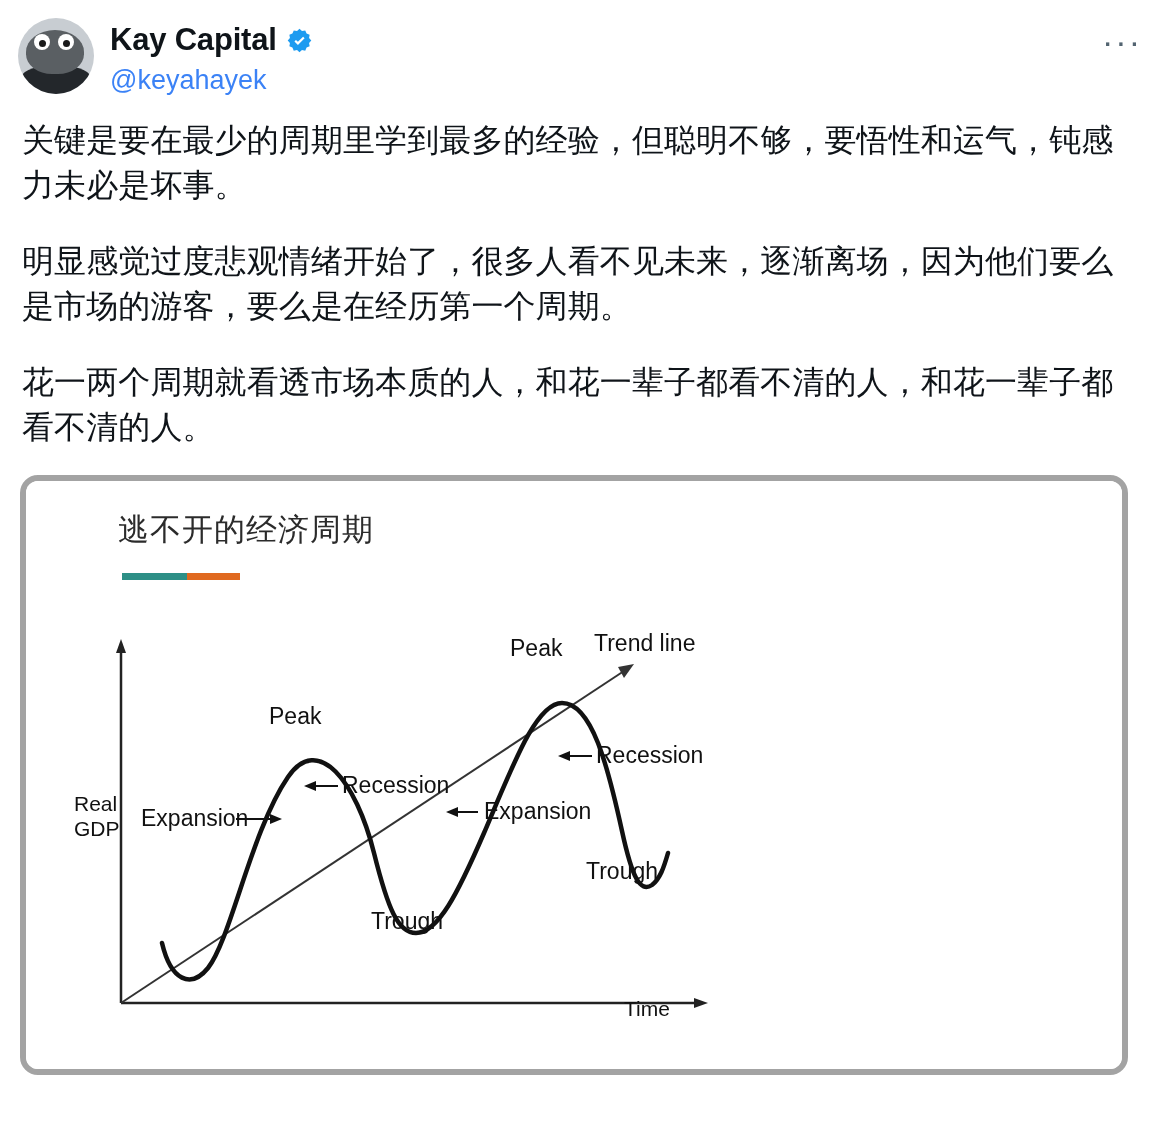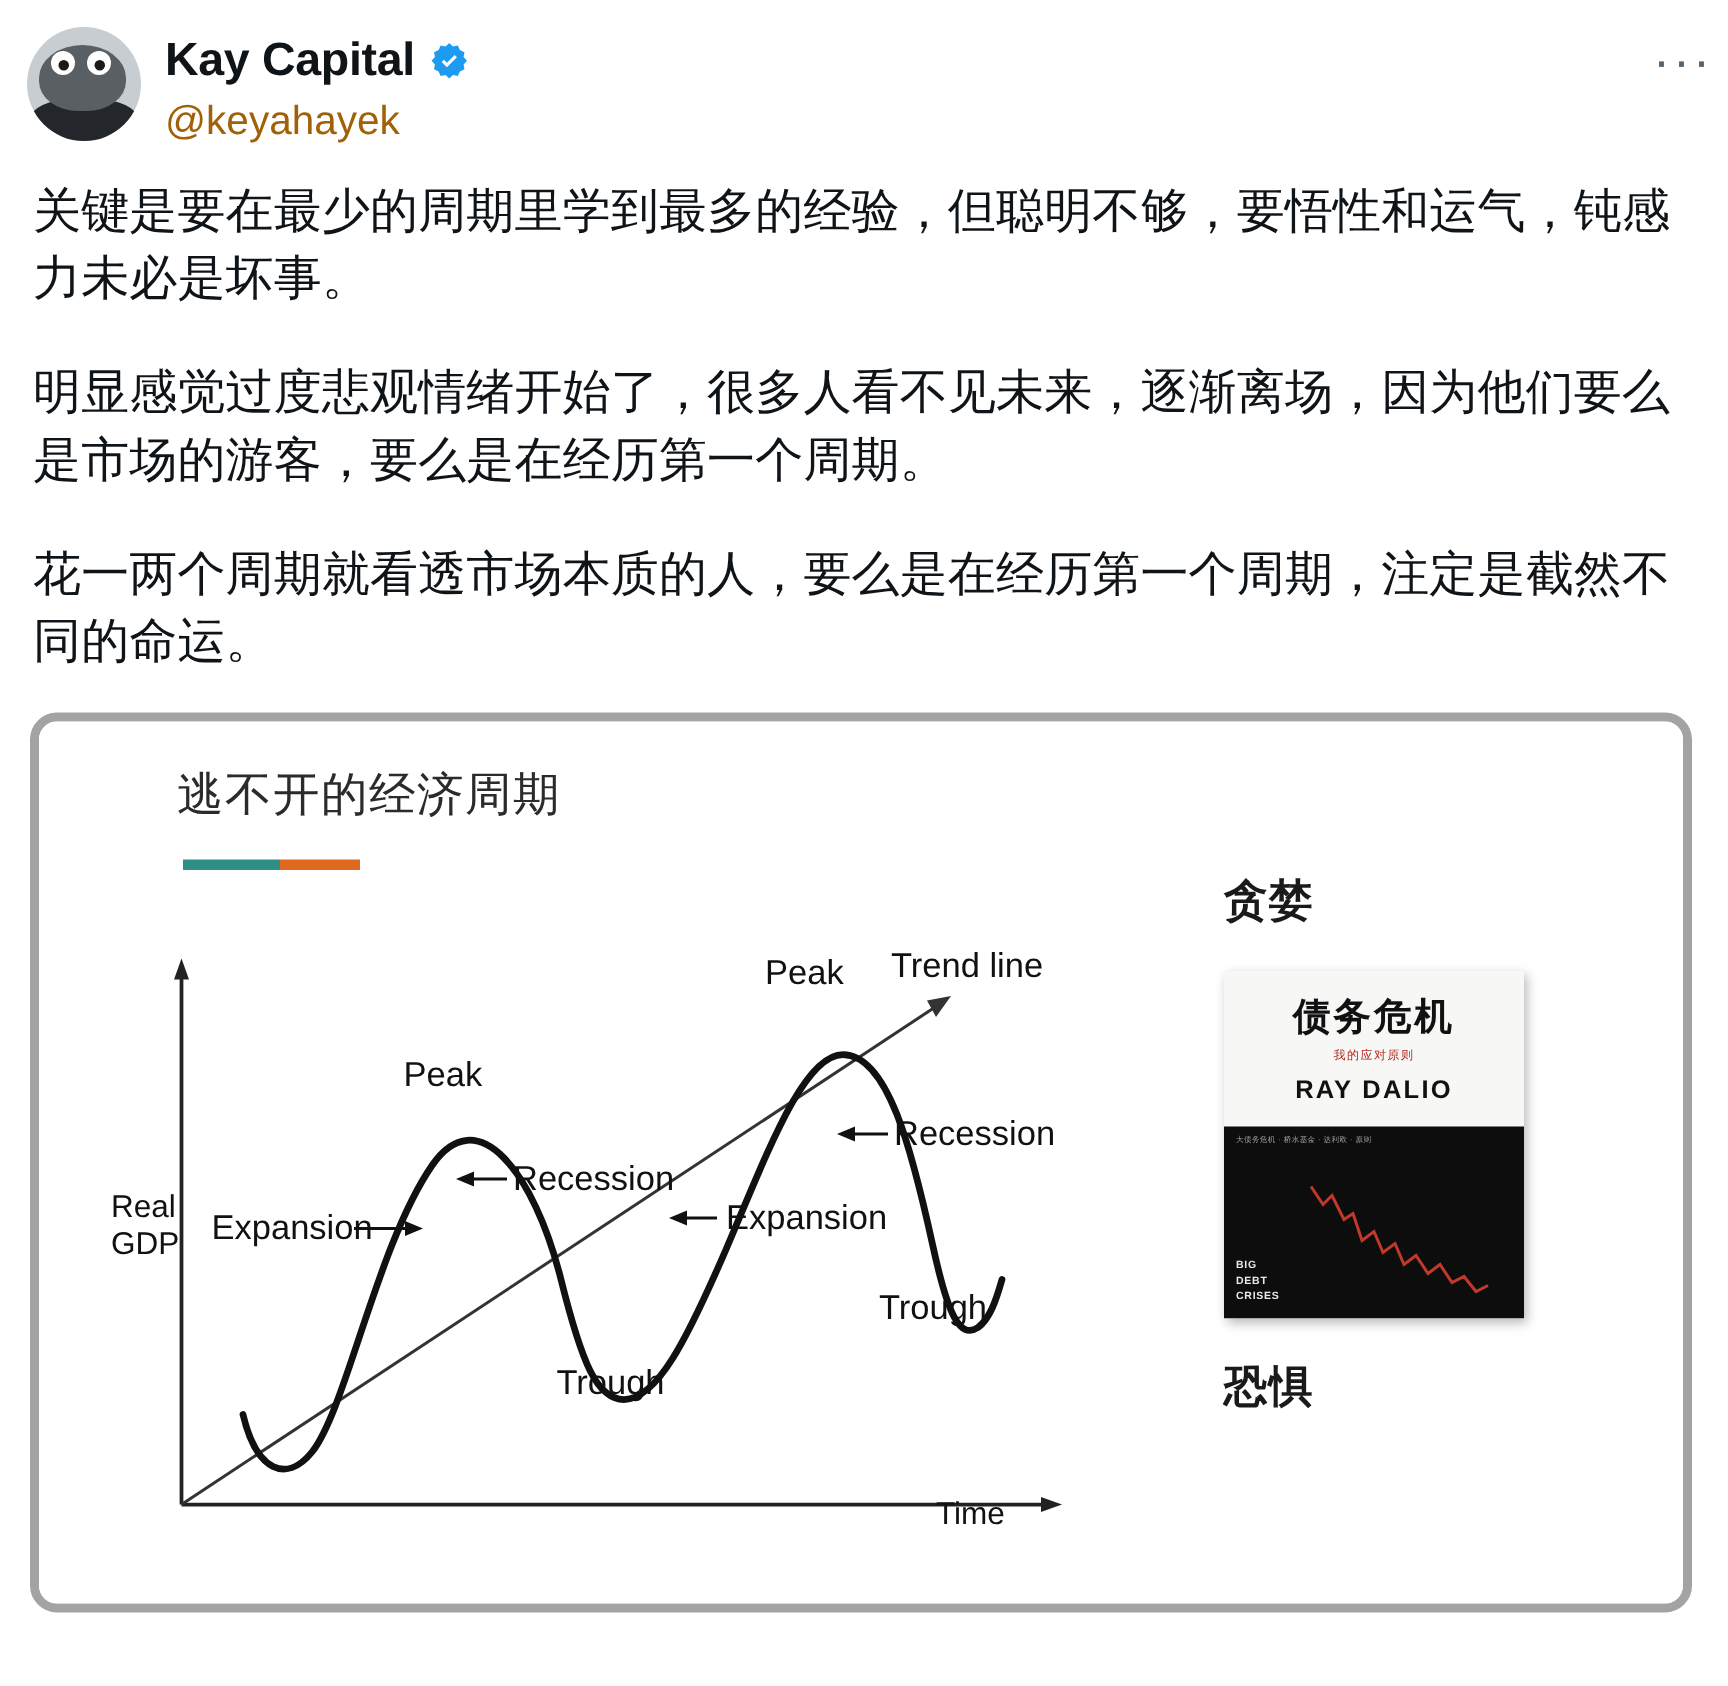--- a/index.html
+++ b/index.html
@@ -80,21 +80,21 @@
     color: #0f1419;
     letter-spacing: -0.2px;
   }
   .verified {
     width: 27px; height: 27px;
     flex: 0 0 auto;
     display: block;
   }
   .handle {
     font-size: 27px;
-    color: #a16207;
+    color: #3b82f6;
     margin-top: 7px;
   }
   .more-btn {
     position: absolute;
     right: 6px;
     top: 36px;
     color: #536471;
     font-size: 34px;
     line-height: 10px;
     letter-spacing: 2px;
@@ -243,21 +243,21 @@
         </svg>
       </div>
       <div class="handle">@keyahayek</div>
     </div>
   </div>
   <div class="more-btn">···</div>
 
   <div class="body-text">
     <p class="para">关键是要在最少的周期里学到最多的经验，但聪明不够，要悟性和运气，钝感力未必是坏事。</p>
     <p class="para">明显感觉过度悲观情绪开始了，很多人看不见未来，逐渐离场，因为他们要么是市场的游客，要么是在经历第一个周期。</p>
-    <p class="para">花一两个周期就看透市场本质的人，要么是在经历第一个周期，注定是截然不同的命运。</p>
+    <p class="para">花一两个周期就看透市场本质的人，和花一辈子都看不清的人，和花一辈子都看不清的人。</p>
   </div>
 
   <div class="card">
     <div class="card-inner">
 
       <div class="chart-title">逃不开的经济周期</div>
       <div class="title-rule"></div>
 
       <svg class="cycle" width="760" height="600" viewBox="0 0 760 600">
 
@@ -296,36 +296,16 @@
         <polygon points="420,331 432,326 432,336" fill="#111"></polygon>
 
         <text x="570" y="282" font-family="Liberation Sans, sans-serif" font-size="23" fill="#111">Recession</text>
         <line x1="566" y1="275" x2="540" y2="275" stroke="#111" stroke-width="2"></line>
         <polygon points="532,275 544,270 544,280" fill="#111"></polygon>
 
         <text x="345" y="448" font-family="Liberation Sans, sans-serif" font-size="23" fill="#111">Trough</text>
         <text x="560" y="398" font-family="Liberation Sans, sans-serif" font-size="23" fill="#111">Trough</text>
       </svg>
 
-      <div class="right-col">
-        <div class="greed-label">贪婪</div>
-        <div class="book">
-          <div class="book-top">
-            <div class="book-cn">债务危机</div>
-            <div class="book-sub">我的应对原则</div>
-            <div class="book-author">RAY DALIO</div>
-          </div>
-          <div class="book-bot">
-            <div class="tiny">大债务危机 · 桥水基金 · 达利欧 · 原则</div>
-            <svg width="200" height="90" viewBox="0 0 200 90" style="position:absolute;left:0;bottom:6px">
-              <polyline points="58,8 66,20 72,14 80,30 86,26 92,44 100,38 106,52 114,46 120,60 128,54 136,66 144,60 152,72 160,68 168,78 176,74" fill="none" stroke="#c0392b" stroke-width="2"></polyline>
-            </svg>
-            <div class="eng" style="white-space:pre-line">BIG
-DEBT
-CRISES</div>
-          </div>
-        </div>
-        <div class="fear-label">恐惧</div>
-      </div>
 
     </div>
   </div>
 </div>
 
 </body></html>

